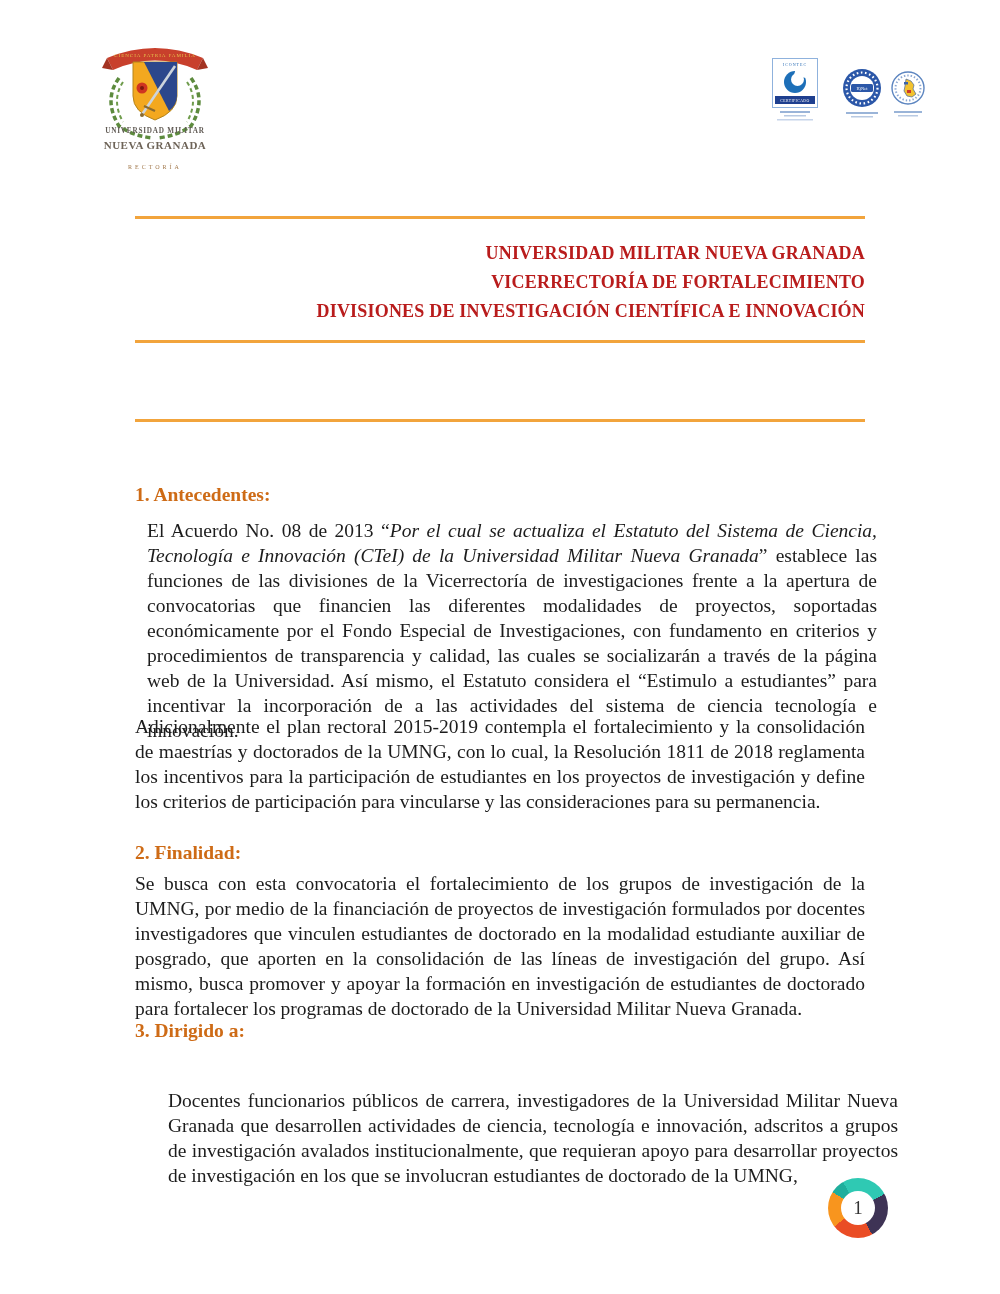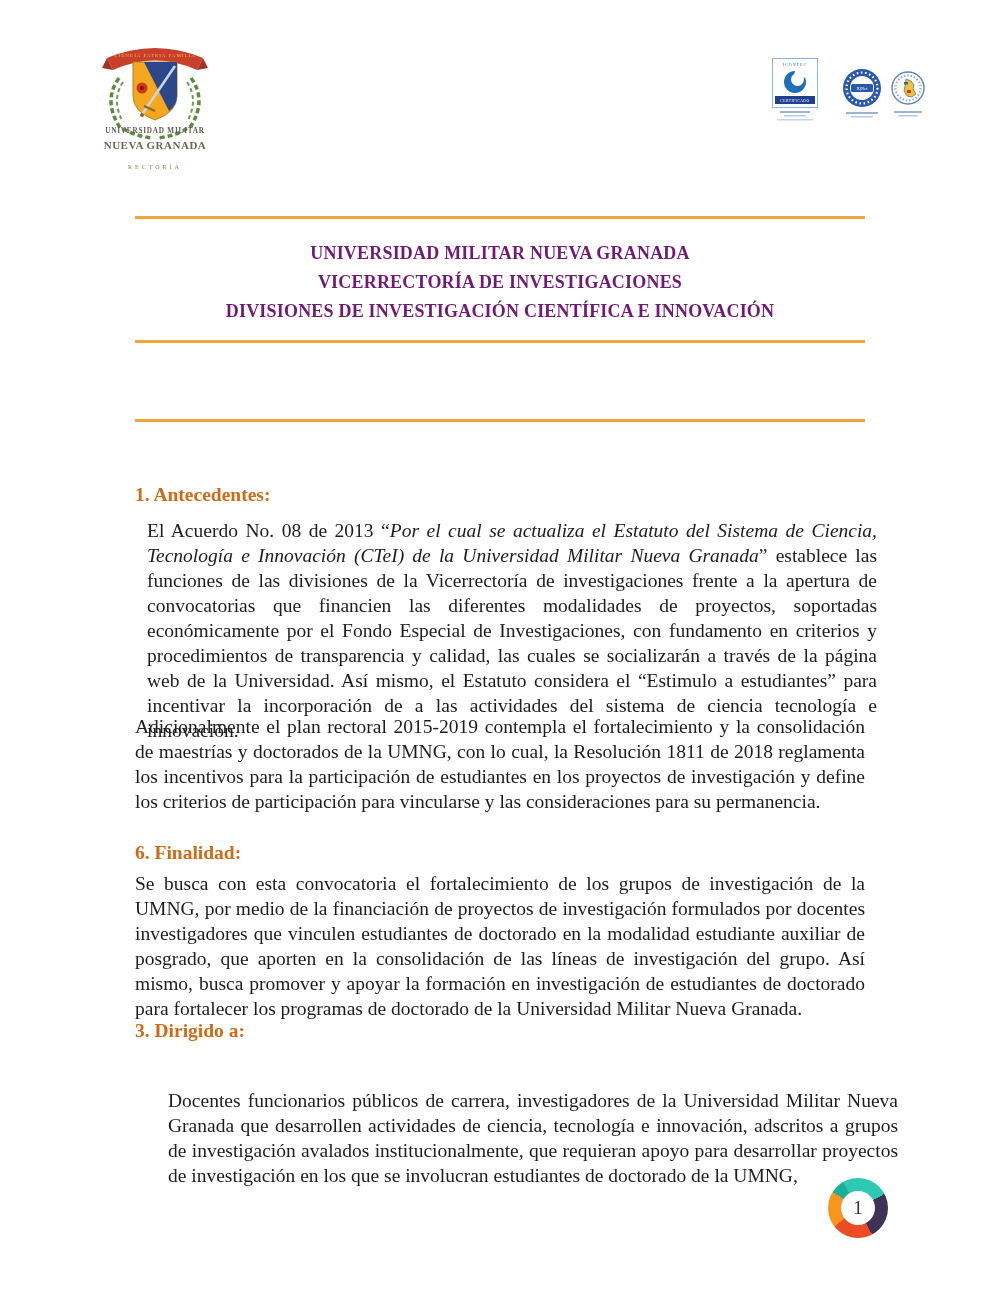--- a/index.html
+++ b/index.html
@@ -7,21 +7,21 @@
     position:relative;width:1000px;height:1266px;background:#ffffff;
     font-family:"Liberation Serif","DejaVu Serif",serif;color:#1c1c1c;
     overflow:hidden;margin:0 auto;
   }
   .rule{position:absolute;left:135px;width:730px;height:3px;background:var(--rule-orange,#F2A43C);}
   .rule-1{top:216px;}
   .rule-2{top:340px;}
   .rule-3{top:419px;}
 
   .title-block{position:absolute;left:135px;top:239px;width:730px;text-align:center;}
-  .title-line{font-weight:bold;font-size:18px;line-height:29px;color:#701a75;letter-spacing:.2px;}
+  .title-line{font-weight:bold;font-size:18px;line-height:29px;color:#b91c1c;letter-spacing:.2px;text-align:right;}
 
   .call-block{position:absolute;left:135px;top:347px;width:730px;}
   .call-line{font-weight:bold;font-size:19.5px;line-height:24px;color:#14110e;
     text-align:justify;text-align-last:justify;-moz-text-align-last:justify;}
 
   .sec-heading{position:absolute;left:135px;width:730px;font-weight:bold;font-size:19.5px;
     color:var(--accent-orange,#CE6B16);}
   .h-1{top:484px;}
   .h-2{top:842px;}
   .h-3{top:1020px;}
@@ -121,30 +121,30 @@
       <rect x="8" y="44" width="20" height="1.5" fill="#b8c9e2"></rect>
     </svg>
   </div>
 
   <div class="rule rule-1"></div>
   <div class="rule rule-2"></div>
   <div class="rule rule-3"></div>
 
   <div class="title-block">
     <div class="title-line">UNIVERSIDAD MILITAR NUEVA GRANADA</div>
-    <div class="title-line">VICERRECTORÍA DE INVESTIGACIONES</div>
+    <div class="title-line">VICERRECTORÍA DE FORTALECIMIENTO</div>
     <div class="title-line">DIVISIONES DE INVESTIGACIÓN CIENTÍFICA E INNOVACIÓN</div>
   </div>
 
 
   <div class="sec-heading h-1">1. Antecedentes:</div>
   <p class="para p-1"><span>El Acuerdo No. 08 de 2013 “</span><em>Por el cual se actualiza el Estatuto del Sistema de Ciencia, Tecnología e Innovación (CTeI) de la Universidad Militar Nueva Granada</em><span>” establece las funciones de las divisiones de la Vicerrectoría de investigaciones frente a la apertura de convocatorias que financien las diferentes modalidades de proyectos, soportadas económicamente por el Fondo Especial de Investigaciones, con fundamento en criterios y procedimientos de transparencia y calidad, las cuales se socializarán a través de la página web de la Universidad. Así mismo, el Estatuto considera el “Estimulo a estudiantes” para incentivar la incorporación de a las actividades del sistema de ciencia tecnología e innovación.</span></p>
   <p class="para p-2">Adicionalmente el plan rectoral 2015-2019 contempla el fortalecimiento y la consolidación de maestrías y doctorados de la UMNG, con lo cual, la Resolución 1811 de 2018 reglamenta los incentivos para la participación de estudiantes en los proyectos de investigación y define los criterios de participación para vincularse y las consideraciones para su permanencia.</p>
 
-  <div class="sec-heading h-2">6. Finalidad:</div>
+  <div class="sec-heading h-2">2. Finalidad:</div>
   <p class="para p-3">Se busca con esta convocatoria el fortalecimiento de los grupos de investigación de la UMNG, por medio de la financiación de proyectos de investigación formulados por docentes investigadores que vinculen estudiantes de doctorado en la modalidad estudiante auxiliar de posgrado, que aporten en la consolidación de las líneas de investigación del grupo. Así mismo, busca promover y apoyar la formación en investigación de estudiantes de doctorado para fortalecer los programas de doctorado de la Universidad Militar Nueva Granada.</p>
 
   <div class="sec-heading h-3">3. Dirigido a:</div>
   <p class="para p-4">Docentes funcionarios públicos de carrera, investigadores de la Universidad Militar Nueva Granada que desarrollen actividades de ciencia, tecnología e innovación, adscritos a grupos de investigación avalados institucionalmente, que requieran apoyo para desarrollar proyectos de investigación en los que se involucran estudiantes de doctorado de la UMNG,</p>
 
   <div class="page-badge">
     <div class="page-badge-inner">1</div>
   </div>
 
 </div>

